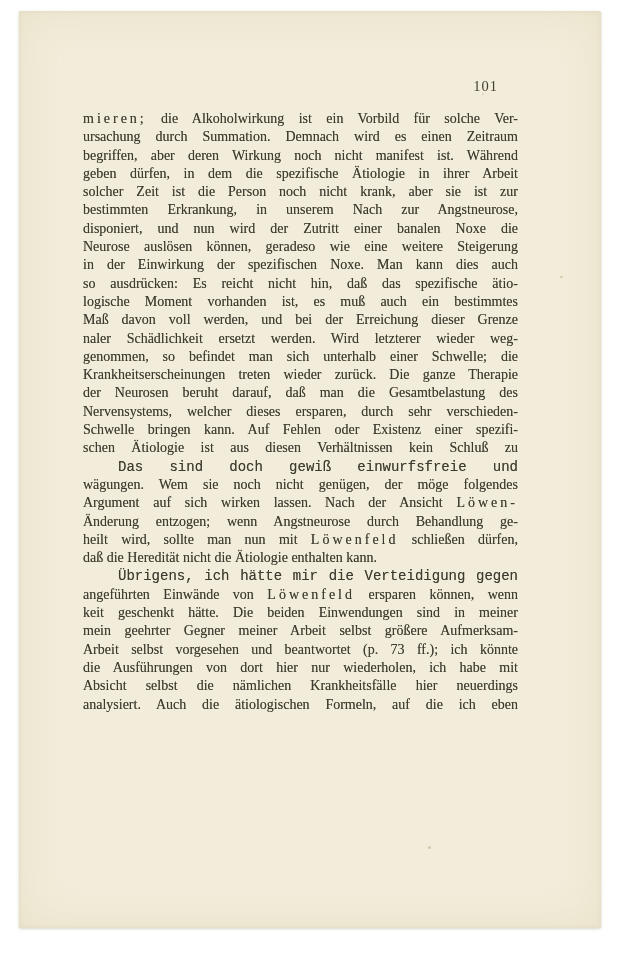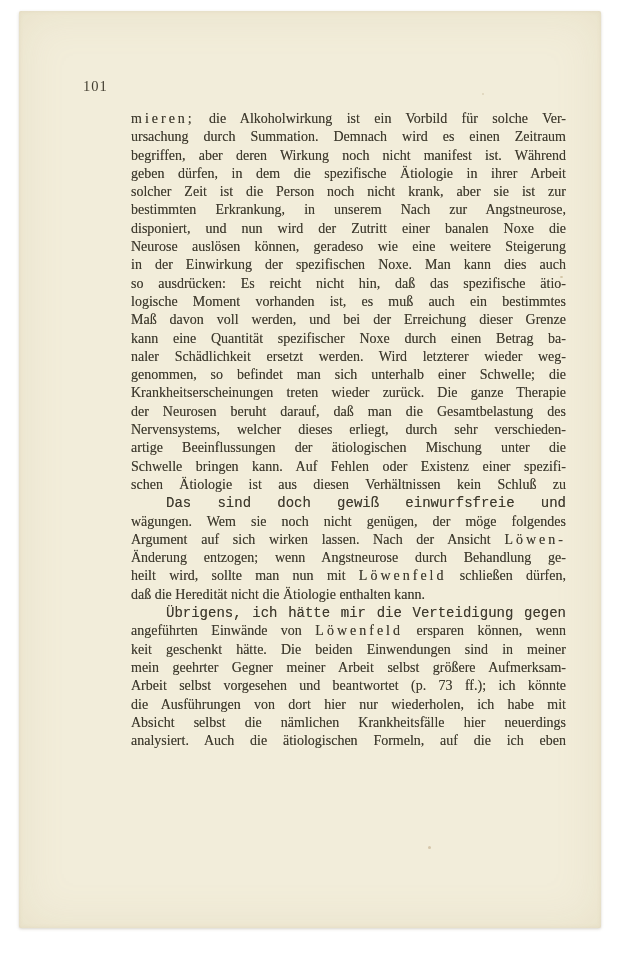--- a/index.html
+++ b/index.html
@@ -25,35 +25,34 @@
     box-shadow:
       0 1px 3px rgba(120, 110, 80, 0.30),
       inset 0 0 45px rgba(190, 170, 120, 0.18),
       inset 0 0 4px rgba(170, 150, 100, 0.15);
   }
   .page-number {
     position: absolute;
     top: 67px;
     left: 64px;
     width: 415px;
-    text-align: left;
+    text-align: right;
     font-size: 14.5px;
     letter-spacing: 1px;
     color: #433f31;
   }
   .text-block {
     position: absolute;
     left: 64px;
     top: 99px;
     width: 435px;
     font-size: 14px;
     line-height: 18.3px;
     color: #3e3a2e;
     text-shadow: 0 0 0.4px rgba(62, 58, 46, 0.55);
-    margin-left: 48px;
   }
   .line {
     height: 18.3px;
     overflow: hidden;
     text-align: left;
   }
   .line.just {
     text-align: justify;
     text-align-last: justify;
   }
@@ -85,27 +84,25 @@
       <div class="line just">begriffen, aber deren Wirkung noch nicht manifest ist. Während</div>
       <div class="line just">geben dürfen, in dem die spezifische Ätiologie in ihrer Arbeit</div>
       <div class="line just">solcher Zeit ist die Person noch nicht krank, aber sie ist zur</div>
       <div class="line just">bestimmten Erkrankung, in unserem Nach zur Angstneurose,</div>
       <div class="line just">disponiert, und nun wird der Zutritt einer banalen Noxe die</div>
       <div class="line just">Neurose auslösen können, geradeso wie eine weitere Steigerung</div>
       <div class="line just">in der Einwirkung der spezifischen Noxe. Man kann dies auch</div>
       <div class="line just">so ausdrücken: Es reicht nicht hin, daß das spezifische ätio-</div>
       <div class="line just">logische Moment vorhanden ist, es muß auch ein bestimmtes</div>
       <div class="line just">Maß davon voll werden, und bei der Erreichung dieser Grenze</div>
-      <div class="line just">kann eine Quantität spezifischer Noxe durch einen Betrag ba-</div>
       <div class="line just">naler Schädlichkeit ersetzt werden. Wird letzterer wieder weg-</div>
       <div class="line just">genommen, so befindet man sich unterhalb einer Schwelle; die</div>
       <div class="line just">Krankheitserscheinungen treten wieder zurück. Die ganze Therapie</div>
       <div class="line just">der Neurosen beruht darauf, daß man die Gesamtbelastung des</div>
-      <div class="line just">Nervensystems, welcher dieses erliegt, durch sehr verschieden-</div>
-      <div class="line just">artige Beeinflussungen der ätiologischen Mischung unter die</div>
+      <div class="line just">Nervensystems, welcher dieses ersparen, durch sehr verschieden-</div>
       <div class="line just">Schwelle bringen kann. Auf Fehlen oder Existenz einer spezifi-</div>
       <div class="line just">schen Ätiologie ist aus diesen Verhältnissen kein Schluß zu</div>
       <div class="line just indent">Das sind doch gewiß einwurfsfreie und gesicherte Er-</div>
       <div class="line just">wägungen. Wem sie noch nicht genügen, der möge folgendes</div>
       <div class="line just">Argument auf sich wirken lassen. Nach der Ansicht <span class="sp">Löwen-</span></div>
       <div class="line just">Änderung entzogen; wenn Angstneurose durch Behandlung ge-</div>
       <div class="line just">heilt wird, sollte man nun mit <span class="sp">Löwenfeld</span> schließen dürfen,</div>
       <div class="line">daß die Heredität nicht die Ätiologie enthalten kann.</div>
       <div class="line just indent">Übrigens, ich hätte mir die Verteidigung gegen die beiden</div>
       <div class="line just">angeführten Einwände von <span class="sp">Löwenfeld</span> ersparen können, wenn</div>

